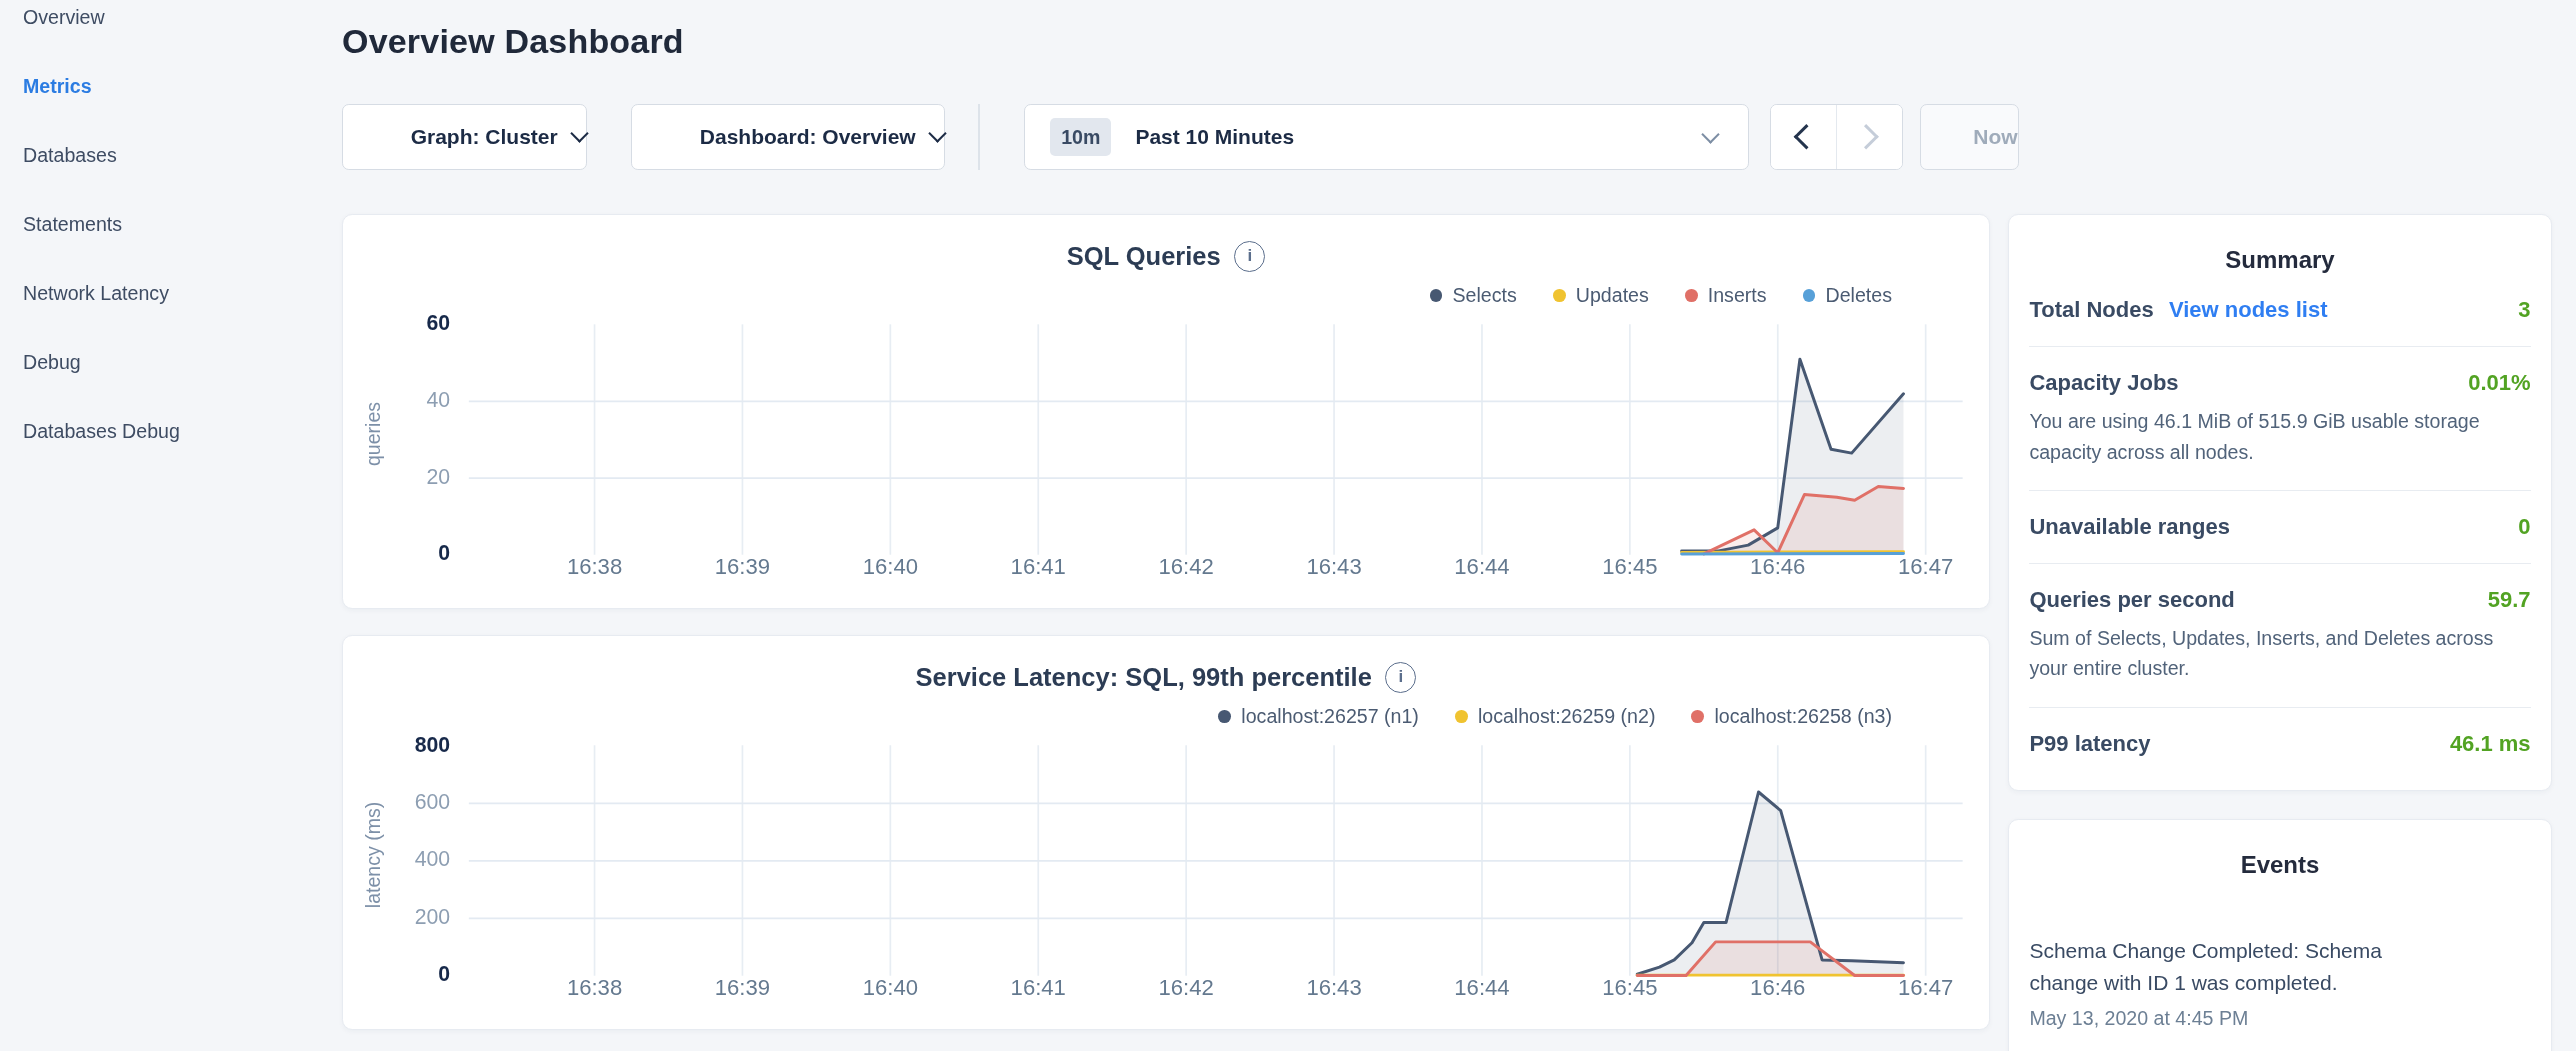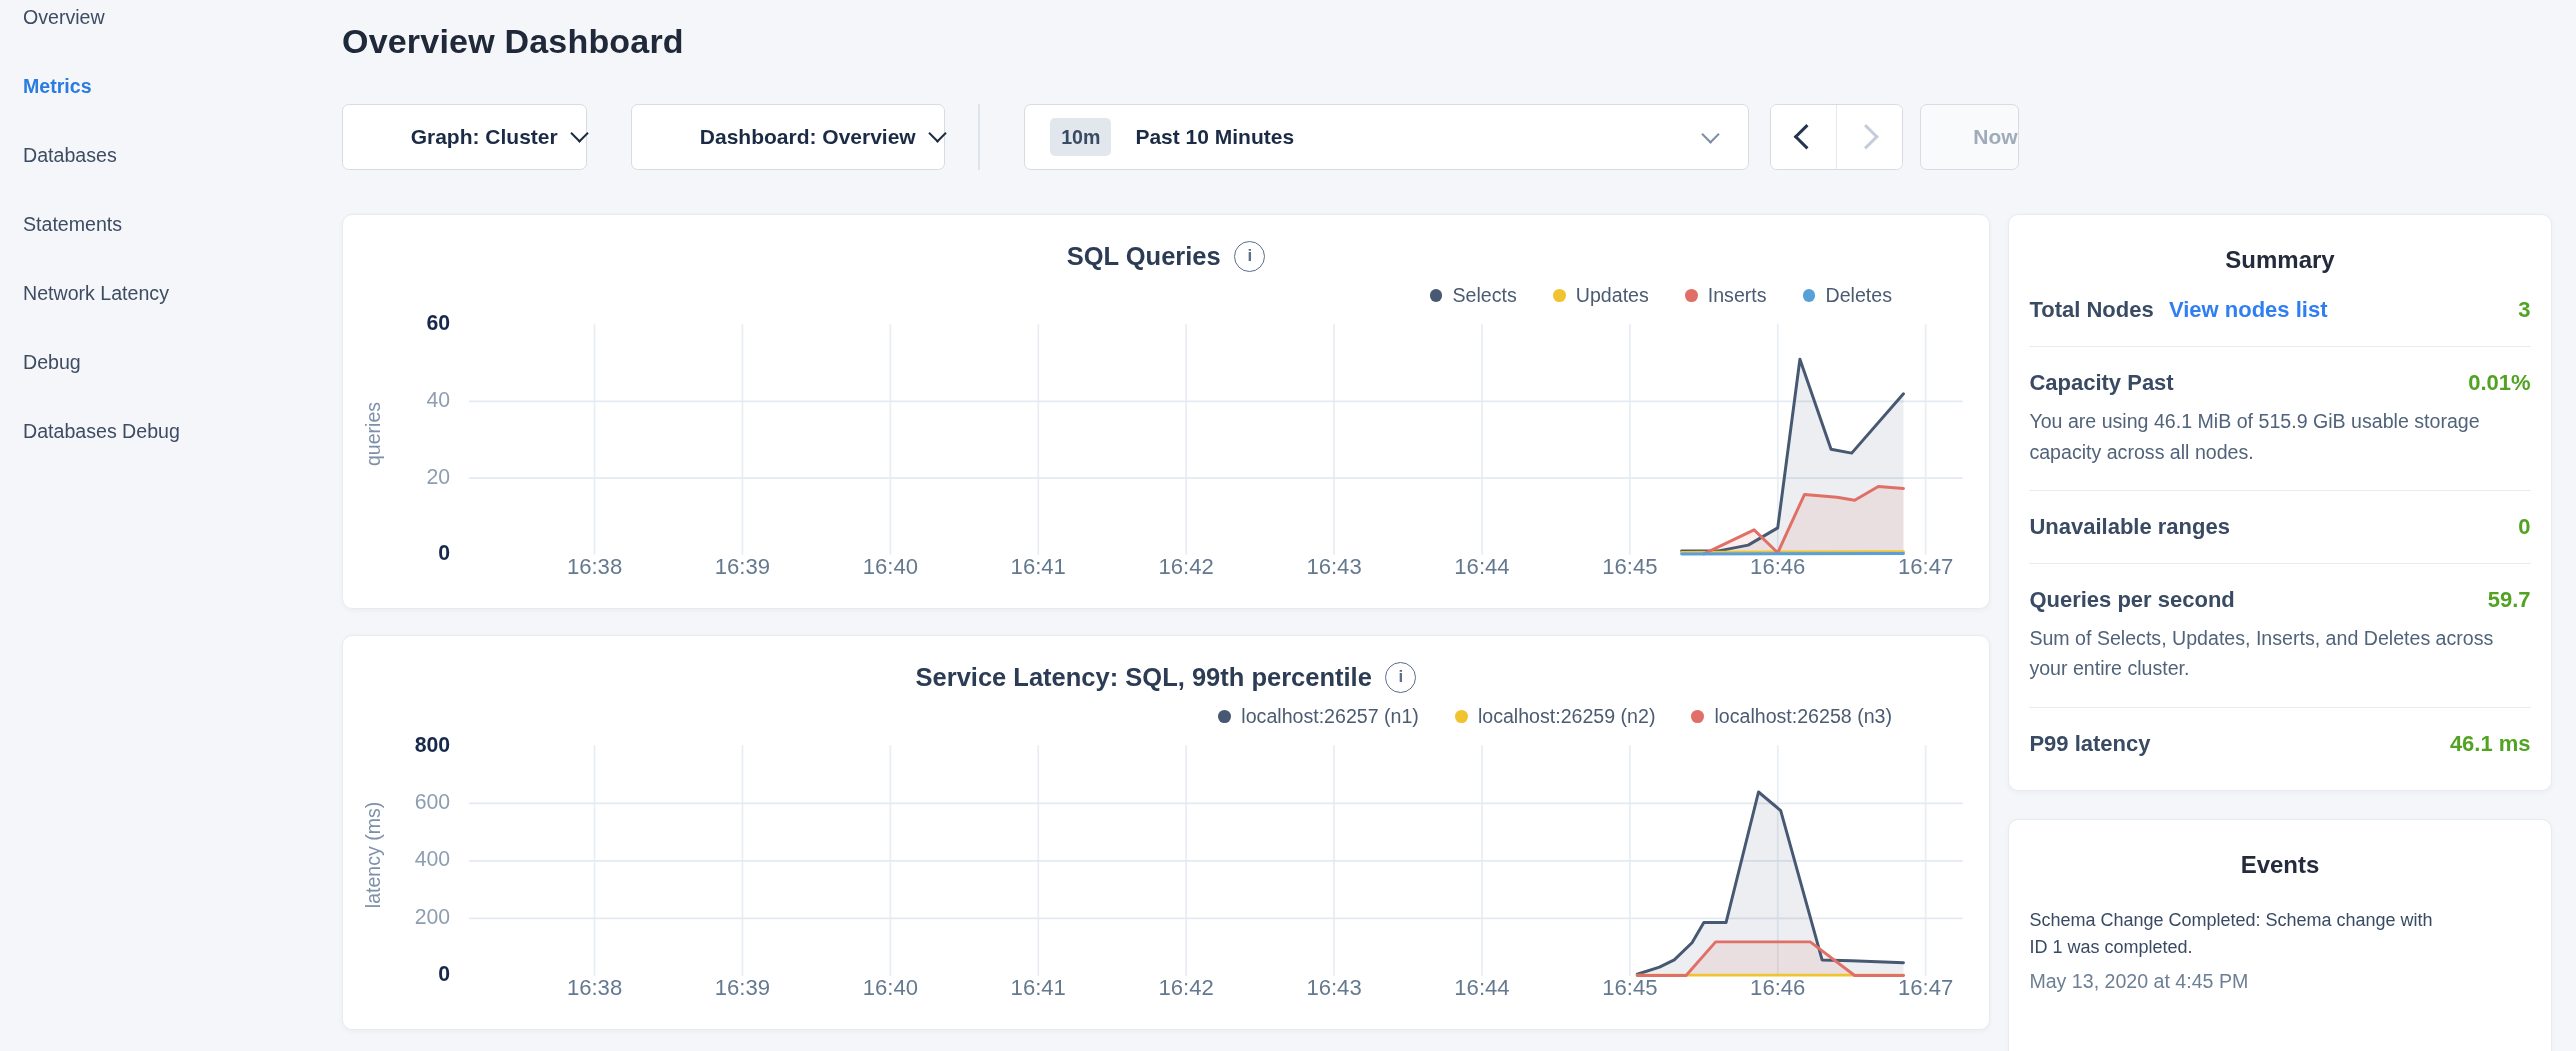--- a/index.html
+++ b/index.html
@@ -66,21 +66,21 @@
   .srow{padding:23px 0;border-bottom:1.7px solid #e8ecf1;}
   .srow:first-of-type{margin-top:25.5px;}
   .srow.last{border-bottom:none;}
   .srow-head{display:flex;align-items:baseline;}
   .srow-label{font-size:22px;font-weight:700;color:#394a63;}
   .srow-link{font-size:22px;font-weight:700;color:#2f7ef2;margin-left:15.3px;cursor:pointer;text-decoration:none;}
   .srow-value{margin-left:auto;font-size:22px;font-weight:700;color:#52a323;white-space:nowrap;}
   .srow-sub{font-size:19.6px;color:#51637a;line-height:1.55;margin-top:10.2px;}
 
   .events-card{margin-top:28px;height:255px;overflow:hidden;}
-  .event-msg{font-size:18px;color:#394a63;line-height:1.5;margin-top:28px;max-width:408px;}
+  .event-msg{font-size:21px;color:#394a63;line-height:1.5;margin-top:56px;max-width:408px;}
   .event-date{font-size:19.6px;color:#6c7f94;margin-top:8.5px;}
 </style>
 </head>
 <body>
 
 <div class="app">
 
   <nav class="sidebar">
     <div class="side-item">Overview</div>
     <div class="side-item active">Metrics</div>
@@ -254,21 +254,21 @@
           <div class="srow">
             <div class="srow-head">
               <span class="srow-label">Total Nodes</span>
               <a class="srow-link">View nodes list</a>
               <span class="srow-value">3</span>
             </div>
           </div>
 
           <div class="srow">
             <div class="srow-head">
-              <span class="srow-label">Capacity Past</span>
+              <span class="srow-label">Capacity Jobs</span>
               <span class="srow-value">0.01%</span>
             </div>
             <div class="srow-sub">You are using 46.1 MiB of 515.9 GiB usable storage capacity across all nodes.</div>
           </div>
 
           <div class="srow">
             <div class="srow-head">
               <span class="srow-label">Unavailable ranges</span>
               <span class="srow-value">0</span>
             </div>

